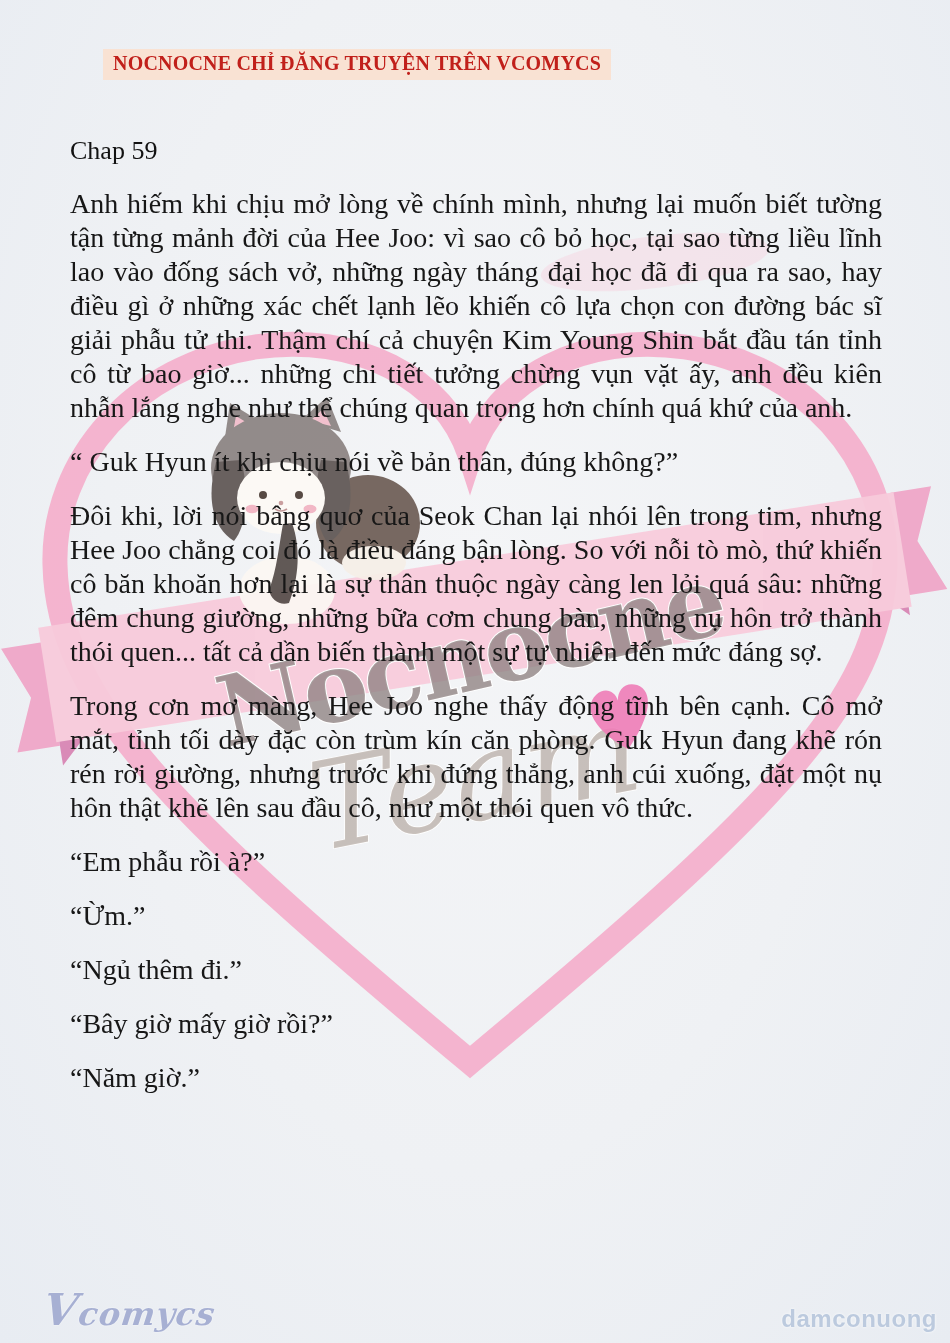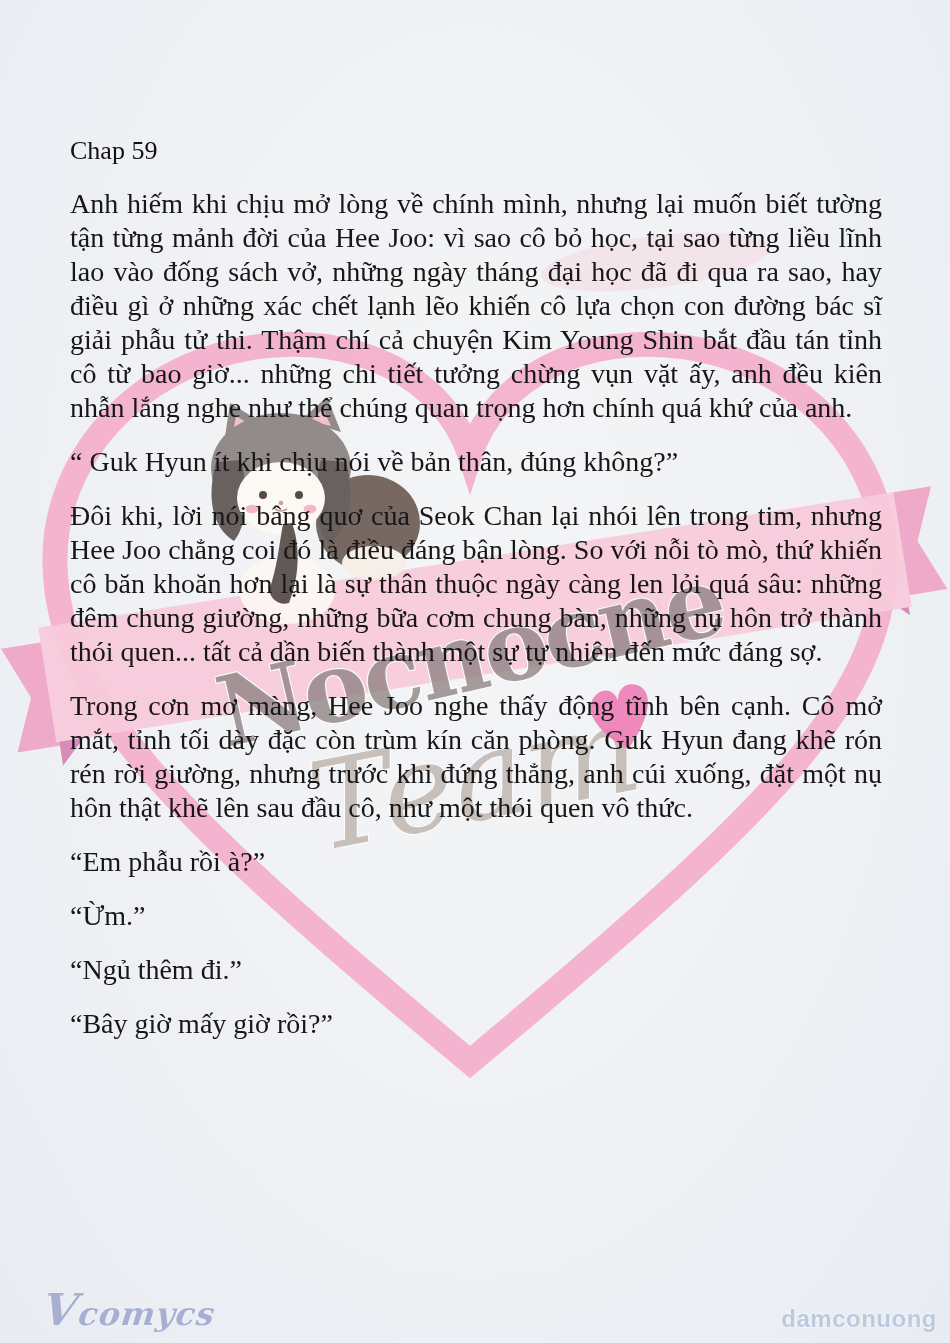--- a/index.html
+++ b/index.html
@@ -99,30 +99,34 @@
     </g>
 
     <text x="470" y="690" text-anchor="middle" font-family="DejaVu Serif, serif" font-weight="bold" font-size="97" letter-spacing="-3" fill="#8e8281" fill-opacity="0.78" stroke="#ffffff" stroke-width="2" paint-order="stroke" transform="rotate(-13 470 655)">Nocnocne</text>
 
     <text x="475" y="820" text-anchor="middle" font-family="DejaVu Serif, serif" font-style="italic" font-size="122" fill="#b5aaa4" fill-opacity="0.72" stroke="#ffffff" stroke-width="1.5" paint-order="stroke" transform="rotate(-11 475 780)">Team</text>
 
     <path d="M 622 750 C 592 724 586 700 602 690 C 612 684 621 690 622 700
              C 624 690 633 683 644 689 C 659 698 652 722 622 750 Z" fill="#ee7cb7" opacity="0.9" transform="rotate(-12 622 720)"></path>
   </svg>
 
+  <div class="header-notice">
+    <span>NOCNOCNE CHỈ ĐĂNG TRUYỆN TRÊN VCOMYCS</span>
+  </div>
 
   <h1 class="chap-title">Chap 59</h1>
 
   <div id="story">
       <p>Anh hiếm khi chịu mở lòng về chính mình, nhưng lại muốn biết tường tận từng mảnh đời của Hee Joo: vì sao cô bỏ học, tại sao từng liều lĩnh lao vào đống sách vở, những ngày tháng đại học đã đi qua ra sao, hay điều gì ở những xác chết lạnh lẽo khiến cô lựa chọn con đường bác sĩ giải phẫu tử thi. Thậm chí cả chuyện Kim Young Shin bắt đầu tán tỉnh cô từ bao giờ... những chi tiết tưởng chừng vụn vặt ấy, anh đều kiên nhẫn lắng nghe như thể chúng quan trọng hơn chính quá khứ của anh.</p>
       <p>“ Guk Hyun ít khi chịu nói về bản thân, đúng không?”</p>
       <p>Đôi khi, lời nói bâng quơ của Seok Chan lại nhói lên trong tim, nhưng Hee Joo chẳng coi đó là điều đáng bận lòng. So với nỗi tò mò, thứ khiến cô băn khoăn hơn lại là sự thân thuộc ngày càng len lỏi quá sâu: những đêm chung giường, những bữa cơm chung bàn, những nụ hôn trở thành thói quen... tất cả dần biến thành một sự tự nhiên đến mức đáng sợ.</p>
       <p>Trong cơn mơ màng, Hee Joo nghe thấy động tĩnh bên cạnh. Cô mở mắt, tỉnh tối dày đặc còn trùm kín căn phòng. Guk Hyun đang khẽ rón rén rời giường, nhưng trước khi đứng thẳng, anh cúi xuống, đặt một nụ hôn thật khẽ lên sau đầu cô, như một thói quen vô thức.</p>
       <p>“Em phẫu rồi à?”</p>
       <p>“Ừm.”</p>
       <p>“Ngủ thêm đi.”</p>
       <p>“Bây giờ mấy giờ rồi?”</p>
+      <p>“Năm giờ.”</p>
     </div>
 
   <div class="footer-logo">Vcomycs</div>
   <div class="footer-credit">damconuong</div>
 
 </div>
 
 </body></html>

